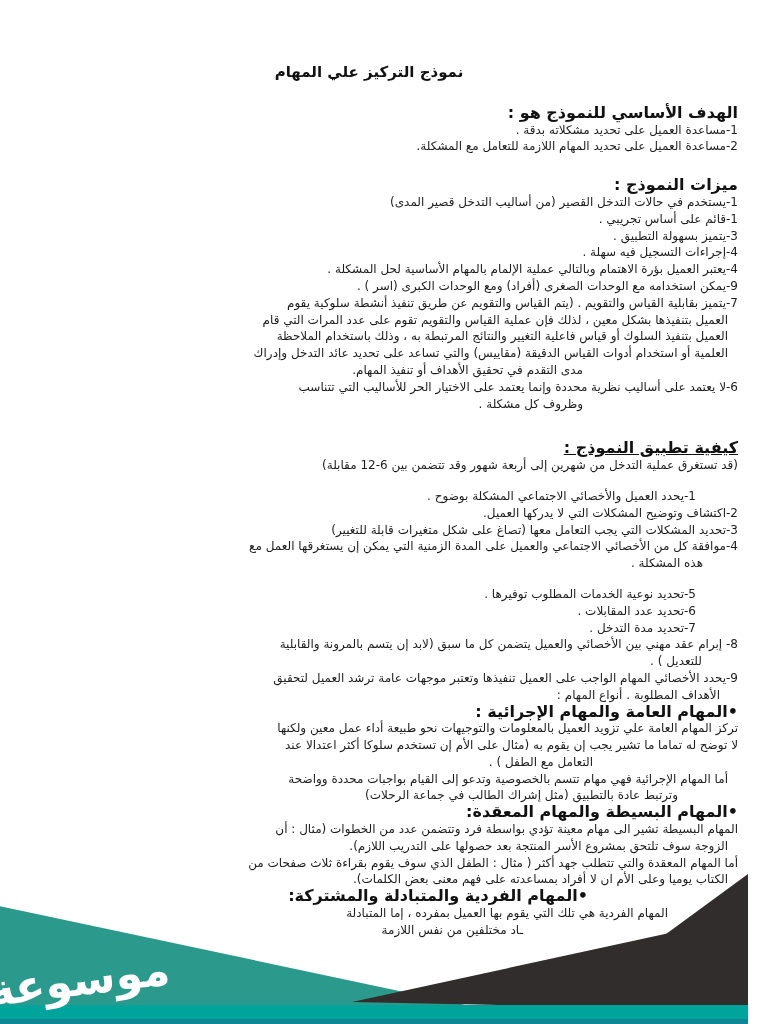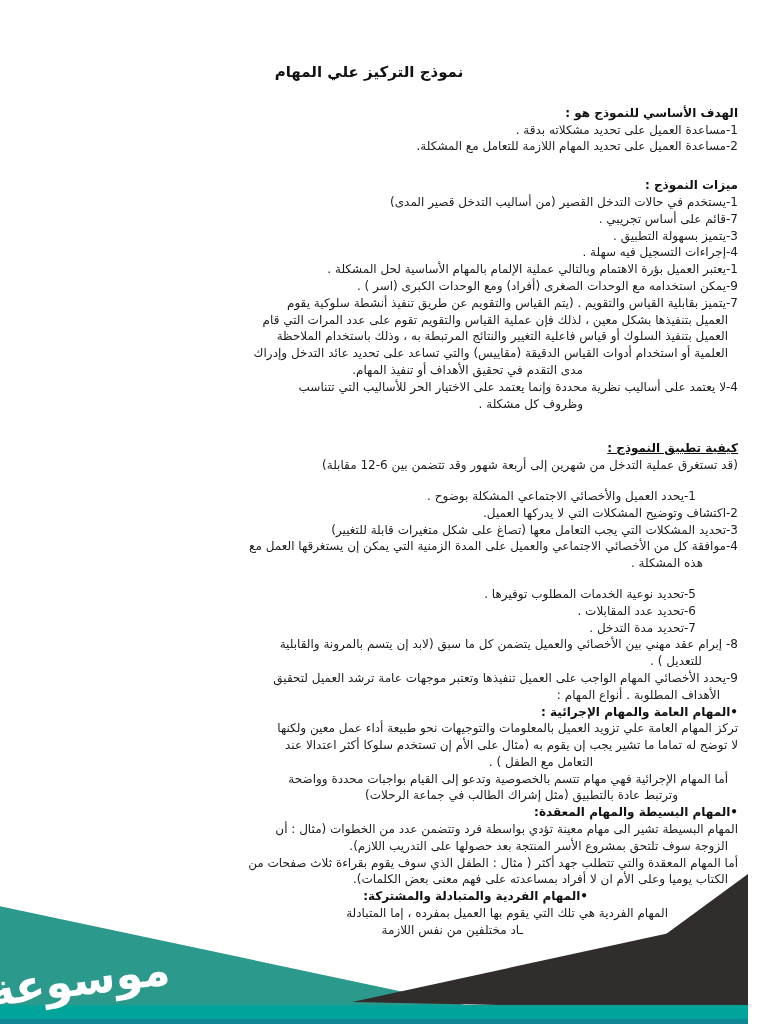--- a/index.html
+++ b/index.html
@@ -6,21 +6,21 @@
   .page{
     position:relative;width:768px;height:1024px;margin:0 auto;
     background:#ffffff;overflow:hidden;
     font-family:"DejaVu Sans",sans-serif;direction:rtl;padding-left:20px;
   }
   .content{
     position:absolute;top:64px;right:30px;left:20px;z-index:1;
     color:#1c1c1c;font-size:12px;line-height:16.8px;text-align:right;
   }
   .doc-title{text-align:center;font-weight:bold;font-size:15px;color:#111;margin-bottom:24px;}
-  .sec-heading{font-weight:bold;font-size:12px;color:#111;}
+  .sec-heading{font-weight:bold;font-size:16px;color:#111;}
   .u{text-decoration:underline;}
   .line{white-space:nowrap;}
   .gap-sm{margin-top:14px;}
   .gap-md{margin-top:22px;}
   .gap-lg{margin-top:28px;}
   .ind-a{margin-right:42px;}     
   .ind-b{margin-right:35px;}     
   .ind-c{margin-right:36px;}     
   .ind-d{margin-right:18px;}     
   .ind-e{margin-right:155px;}    
@@ -53,31 +53,31 @@
 
     <div>
       <div class="sec-heading">الهدف الأساسي للنموذج هو :</div>
       <div class="line">1-مساعدة العميل على تحديد مشكلاته بدقة .</div>
       <div class="line">2-مساعدة العميل على تحديد المهام اللازمة للتعامل مع المشكلة.</div>
     </div>
 
     <div class="gap-md">
       <div class="sec-heading">ميزات النموذج :</div>
       <div class="line">1-يستخدم في حالات التدخل القصير (من أساليب التدخل قصير المدى)</div>
-      <div class="line">7-قائم على أساس تجريبي .</div>
+      <div class="line">1-قائم على أساس تجريبي .</div>
       <div class="line">3-يتميز بسهولة التطبيق .</div>
       <div class="line">4-إجراءات التسجيل فيه سهلة .</div>
-      <div class="line">1-يعتبر العميل بؤرة الاهتمام  وبالتالي عملية الإلمام بالمهام الأساسية لحل المشكلة .</div>
+      <div class="line">4-يعتبر العميل بؤرة الاهتمام  وبالتالي عملية الإلمام بالمهام الأساسية لحل المشكلة .</div>
       <div class="line">9-يمكن استخدامه مع الوحدات الصغرى (أفراد) ومع الوحدات الكبرى (اسر ) .</div>
       <div class="line">7-يتميز بقابلية القياس والتقويم . (يتم القياس والتقويم عن طريق تنفيذ أنشطة سلوكية يقوم</div>
       <div class="line ind-f">العميل بتنفيذها بشكل معين ، لذلك فإن عملية القياس والتقويم تقوم على عدد المرات التي قام</div>
       <div class="line ind-f">العميل بتنفيذ السلوك أو قياس فاعلية التغيير والنتائج المرتبطة به ، وذلك باستخدام الملاحظة</div>
       <div class="line ind-f">العلمية أو استخدام أدوات القياس الدقيقة (مقاييس) والتي تساعد على تحديد عائد التدخل وإدراك</div>
       <div class="line ind-e">مدى التقدم في تحقيق الأهداف أو تنفيذ المهام.</div>
-      <div class="line">4-لا يعتمد على أساليب نظرية محددة وإنما يعتمد على الاختيار الحر للأساليب التي تتناسب</div>
+      <div class="line">6-لا يعتمد على أساليب نظرية محددة وإنما يعتمد على الاختيار الحر للأساليب التي تتناسب</div>
       <div class="line ind-e">وظروف كل مشكلة .</div>
     </div>
 
     <div class="gap-lg">
       <div class="sec-heading u">كيفية تطبيق النموذج :</div>
       <div class="line">(قد تستغرق عملية التدخل من شهرين إلى أربعة شهور وقد تتضمن بين 6-12 مقابلة)</div>
       <div class="line ind-a gap-sm">1-يحدد العميل والأخصائي الاجتماعي المشكلة بوضوح .</div>
       <div class="line">2-اكتشاف وتوضيح المشكلات التي لا يدركها العميل.</div>
       <div class="line">3-تحديد المشكلات التي يجب التعامل معها (تصاغ على شكل متغيرات قابلة للتغيير)</div>
       <div class="line">4-موافقة كل من الأخصائي الاجتماعي والعميل على المدة الزمنية التي يمكن إن يستغرقها العمل مع</div>

